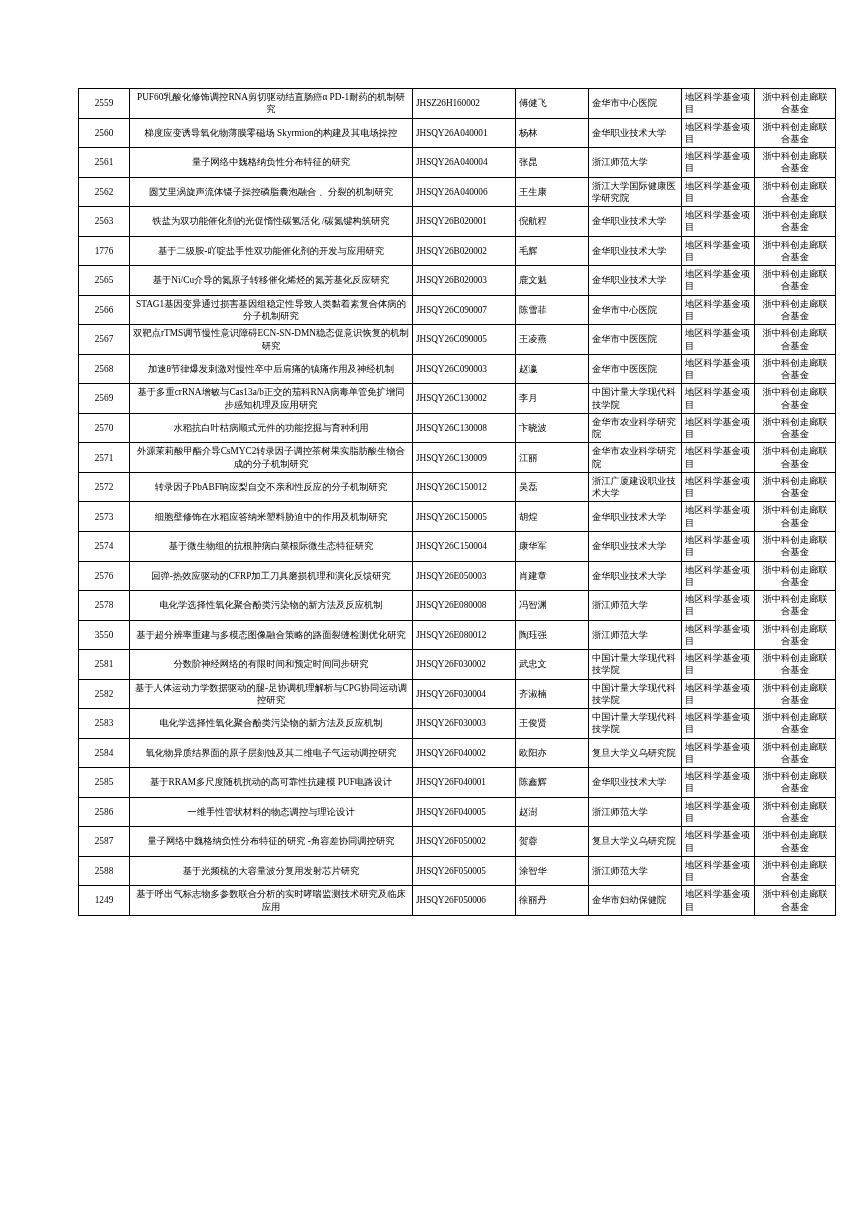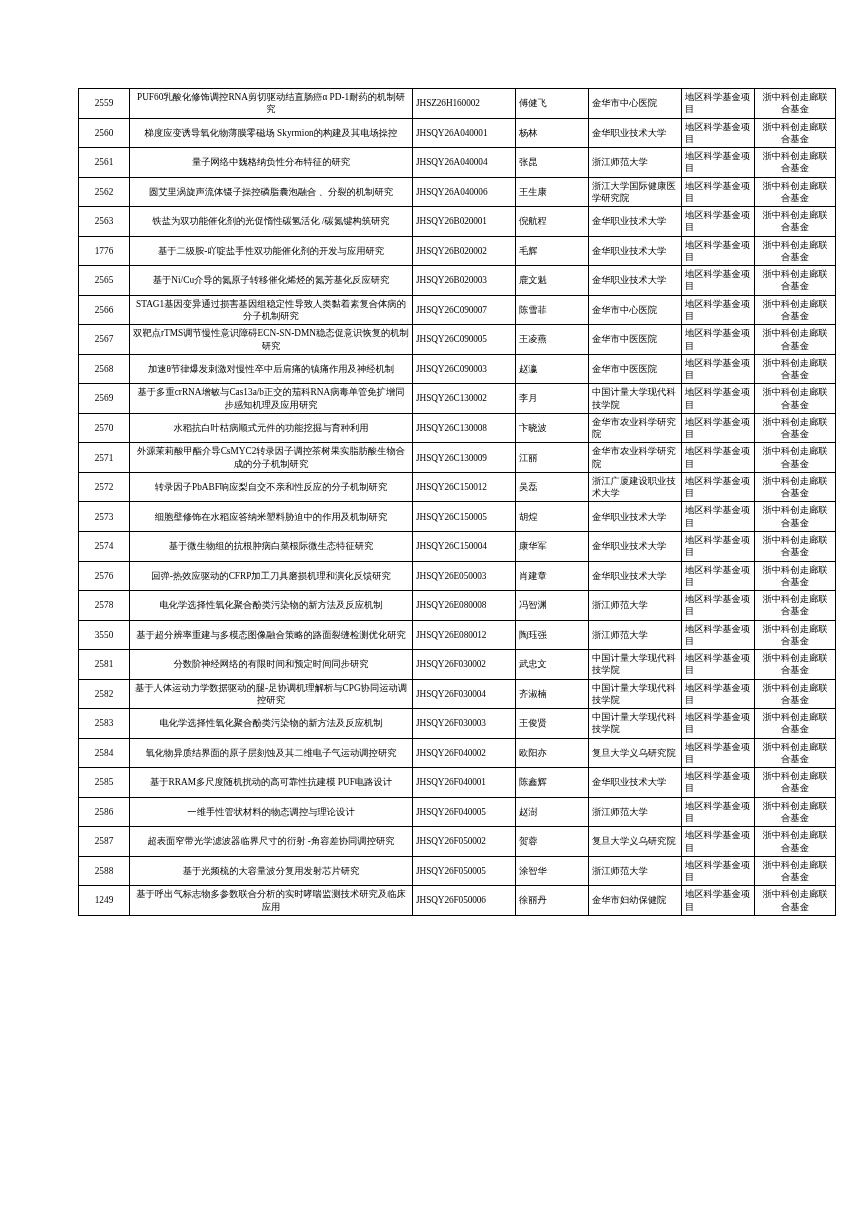--- a/index.html
+++ b/index.html
@@ -293,21 +293,21 @@
           <td class="c-no">2586</td>
           <td class="c-title">一维手性管状材料的物态调控与理论设计</td>
           <td class="c-code">JHSQY26F040005</td>
           <td class="c-person">赵澍</td>
           <td class="c-org">浙江师范大学</td>
           <td class="c-type">地区科学基金项目</td>
           <td class="c-fund">浙中科创走廊联合基金</td>
         </tr>
         <tr>
           <td class="c-no">2587</td>
-          <td class="c-title">超表面窄带光学滤波器临界尺寸的衍射 -角容差协同调控研究</td>
+          <td class="c-title">量子网络中魏格纳负性分布特征的研究 -角容差协同调控研究</td>
           <td class="c-code">JHSQY26F050002</td>
           <td class="c-person">贺蓉</td>
           <td class="c-org">复旦大学义乌研究院</td>
           <td class="c-type">地区科学基金项目</td>
           <td class="c-fund">浙中科创走廊联合基金</td>
         </tr>
         <tr>
           <td class="c-no">2588</td>
           <td class="c-title">基于光频梳的大容量波分复用发射芯片研究</td>
           <td class="c-code">JHSQY26F050005</td>

